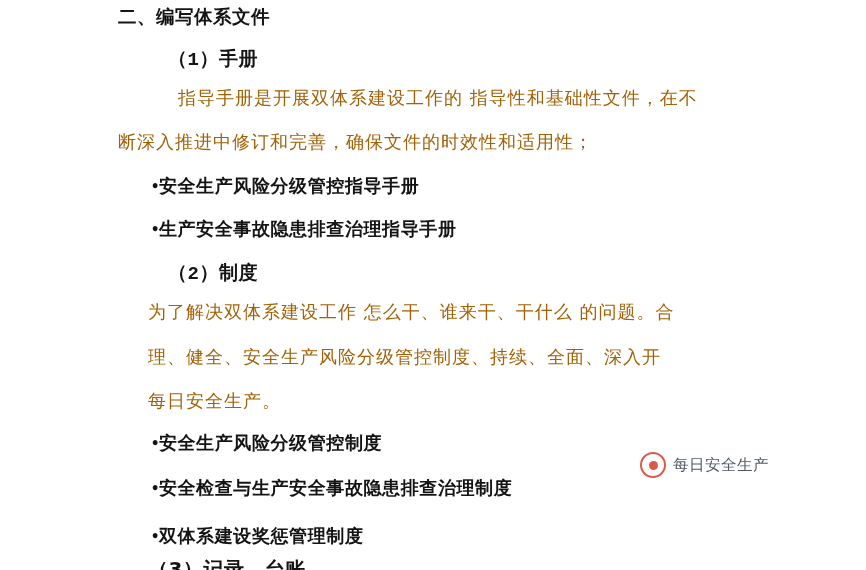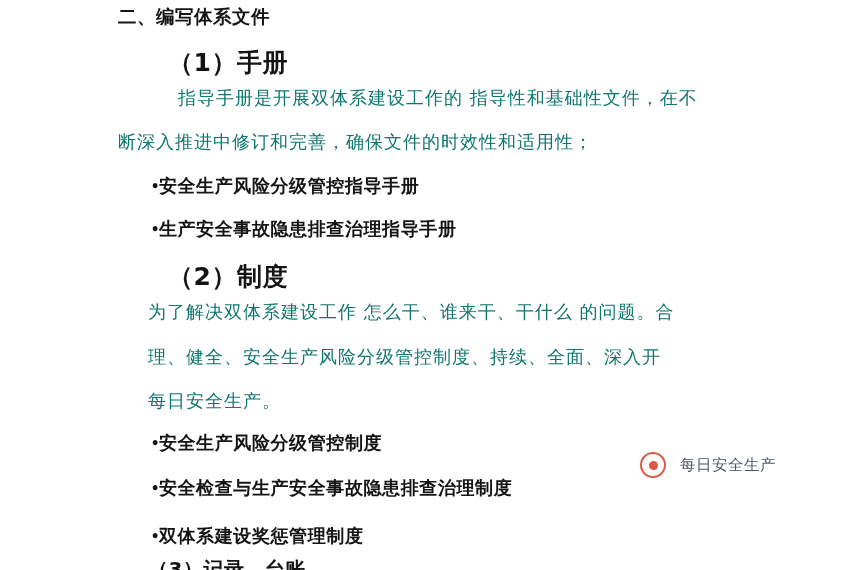--- a/index.html
+++ b/index.html
@@ -31,43 +31,44 @@
     white-space: nowrap;
     font-weight: 700;
     color: #141414;
     letter-spacing: 0.5px;
   }
   .heading {
     font-size: 18.5px;
     font-weight: 700;
   }
   .subheading {
-    font-size: 25px;
+    font-size: 19px;
     font-weight: 700;
+    font-family: Liberation Mono, monospace;
   }
   .body-line {
     font-size: 18px;
     font-weight: 500;
-    color: #0f766e;
+    color: #a16207;
     letter-spacing: 1px;
   }
   .bullet-line {
     font-size: 18px;
     font-weight: 700;
     letter-spacing: 0.6px;
     font-family: Liberation Serif, serif;
   }
   
   .badge {
     position: absolute;
     left: 640px;
     top: 452px;
     display: flex;
     align-items: center;
-    gap: 14px;
+    gap: 7px;
     opacity: 0.92;
   }
   .badge-logo {
     width: 22px;
     height: 22px;
     border-radius: 50%;
     border: 2px solid #d94b3a;
     position: relative;
     flex: none;
     background: #ffffff;

